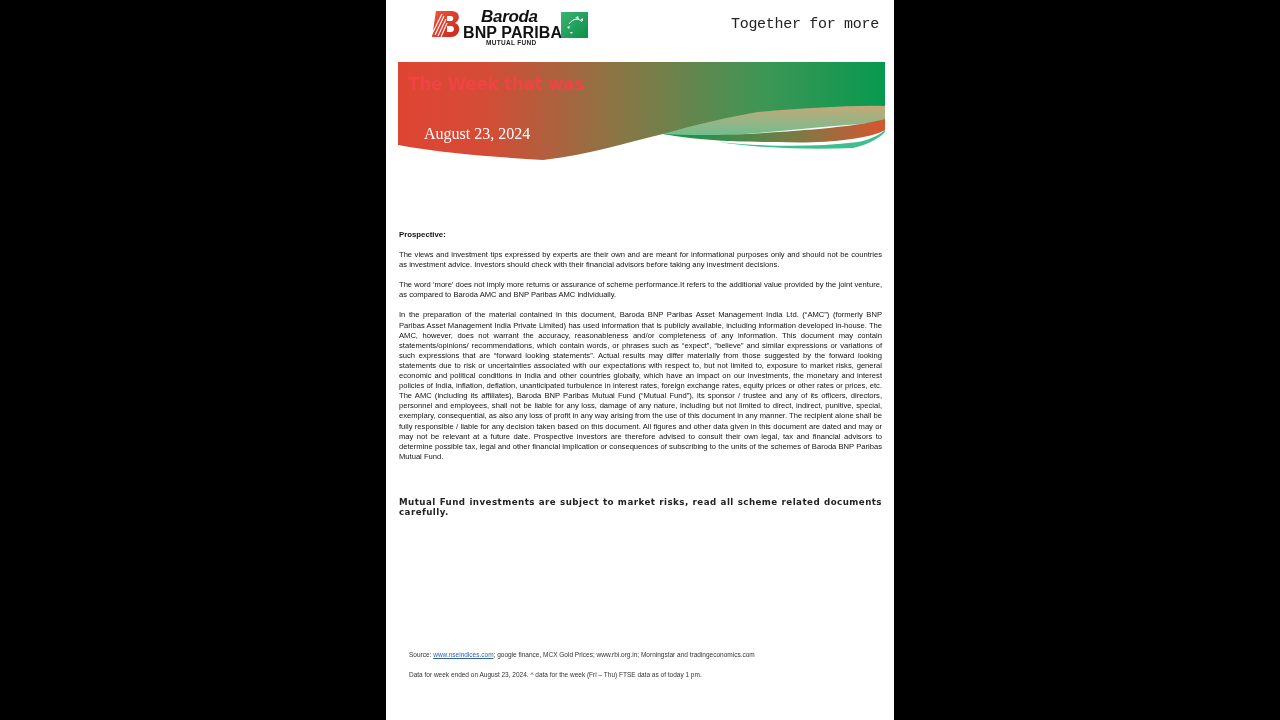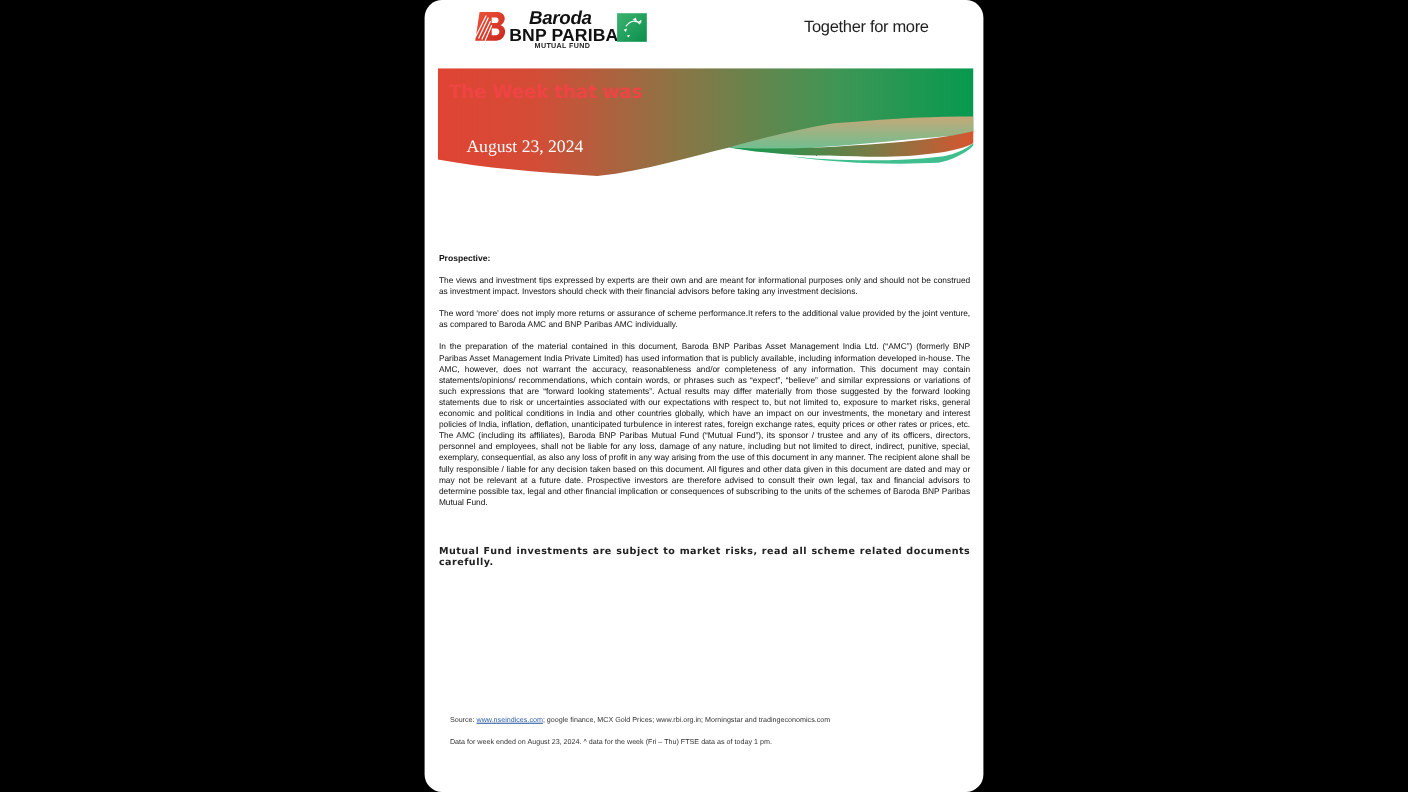--- a/index.html
+++ b/index.html
@@ -1,24 +1,24 @@
 <!DOCTYPE html>
 <html><head>
 <meta charset="utf-8">
 <style>
   html, body { margin:0; padding:0; }
   body { width:1280px; height:720px; background:#000; position:relative; overflow:hidden; font-family:"Liberation Sans", sans-serif; }
-  .page { position:absolute; left:386px; top:0; width:508px; height:720px; background:#fff;border-radius:16px; }
+  .page { position:absolute; left:386px; top:0; width:508px; height:720px; background:#fff; }
   .logo { position:absolute; left:44px; top:9px; width:160px; height:40px; }
   .logo-b { position:absolute; left:0; top:1px; width:32px; height:28px; }
   .logo-baroda { position:absolute; left:51px; top:-2px; font-family:"Liberation Sans", sans-serif; font-style:italic; font-weight:bold; font-size:17px; color:#111; letter-spacing:-0.3px; }
   .logo-bnp { position:absolute; left:33px; top:15px; font-family:"Liberation Sans", sans-serif; font-weight:bold; font-size:16px; color:#111; letter-spacing:0.1px; }
   .logo-mf { position:absolute; left:56px; top:30px; font-family:"Liberation Sans", sans-serif; font-weight:bold; font-size:6.5px; color:#222; letter-spacing:0.3px; }
   .logo-box { position:absolute; left:131px; top:3px; width:27px; height:26px; background:linear-gradient(135deg,#3cb371,#0a8f4a); }
-  .tagline { position:absolute; left:345px; top:16px; font-size:15px; color:#222; font-family:Liberation Sans, sans-serif; letter-spacing:-0.3px; }
+  .tagline { position:absolute; left:345px; top:16px; font-size:15px; color:#222; font-family:Liberation Mono, monospace; letter-spacing:-0.3px; }
   .banner { position:absolute; left:12px; top:62px; width:487px; height:100px; }
   .banner-title { position:absolute; left:22px; top:74px; font-family:"DejaVu Sans", sans-serif; font-weight:bold; font-size:17px; color:#ef4444; letter-spacing:-0.4px; }
   .banner-date { position:absolute; left:38px; top:125px; font-family:Liberation Serif, serif; font-size:16px; color:#fff; }
   .content { position:absolute; left:13px; top:230px; width:483px; font-family:"Liberation Sans", sans-serif; font-size:7.6px; line-height:10.1px; color:#111; }
   .content h4 { margin:0 0 10px 0; font-size:7.8px; font-weight:bold; }
   .content p { margin:0 0 10px 0; text-align:justify; }
   .warning { position:absolute; left:13px; top:497px; width:483px; font-family:"DejaVu Sans", sans-serif; font-weight:bold; font-size:8.7px; color:#222; text-align:justify; letter-spacing:0.45px; }
   .footer { position:absolute; left:23px; font-family:"Liberation Sans", sans-serif; font-size:6.5px; color:#333; }
   .footer a { color:#2f5fa8; text-decoration:underline; }
 </style>
@@ -79,21 +79,21 @@
     <path d="M0 0 H487 V58 C440 60 380 65 330 70 C310 73 290 75 265 72 C230 80 190 93 145 98 C100 95 50 92 0 83 Z" fill="url(#bg)"></path>
     <path d="M265 72 C300 62 330 55 360 50 C400 47 450 43 487 44 V60 C440 63 380 70 330 73 C300 74 280 74 265 72 Z" fill="url(#wl)"></path>
     <path d="M265 72 C300 74 340 73 380 70 C430 67 470 62 487 57 V68 C470 78 420 82 380 80 C330 80 300 78 265 72 Z" fill="url(#wr)"></path>
     <path d="M320 80 C360 84 410 86 460 80 C470 78 480 74 487 68 V70 C480 78 465 84 455 86 C410 88 360 86 320 80 Z" fill="#3fbf8f"></path>
   </svg>
   <div class="banner-title">The Week that was</div>
   <div class="banner-date">August 23, 2024</div>
 
   <div class="content">
     <h4>Prospective:</h4>
-    <p>The views and investment tips expressed by experts are their own and are meant for informational purposes only and should not be construed as investment impact. Investors should check with their financial advisors before taking any investment decisions.</p>
+    <p>The views and investment tips expressed by experts are their own and are meant for informational purposes only and should not be countries as investment advice. Investors should check with their financial advisors before taking any investment decisions.</p>
     <p>The word ‘more’ does not imply more returns or assurance of scheme performance.It refers to the additional value provided by the joint venture, as compared to Baroda AMC and BNP Paribas AMC individually.</p>
     <p>In the preparation of the material contained in this document, Baroda BNP Paribas Asset Management India Ltd. (“AMC”) (formerly BNP Paribas Asset Management India Private Limited) has used information that is publicly available, including information developed in-house. The AMC, however, does not warrant the accuracy, reasonableness and/or completeness of any information. This document may contain statements/opinions/ recommendations, which contain words, or phrases such as “expect”, “believe” and similar expressions or variations of such expressions that are “forward looking statements”. Actual results may differ materially from those suggested by the forward looking statements due to risk or uncertainties associated with our expectations with respect to, but not limited to, exposure to market risks, general economic and political conditions in India and other countries globally, which have an impact on our investments, the monetary and interest policies of India, inflation, deflation, unanticipated turbulence in interest rates, foreign exchange rates, equity prices or other rates or prices, etc. The AMC (including its affiliates), Baroda BNP Paribas Mutual Fund (“Mutual Fund”), its sponsor / trustee and any of its officers, directors, personnel and employees, shall not be liable for any loss, damage of any nature, including but not limited to direct, indirect, punitive, special, exemplary, consequential, as also any loss of profit in any way arising from the use of this document in any manner. The recipient alone shall be fully responsible / liable for any decision taken based on this document. All figures and other data given in this document are dated and may or may not be relevant at a future date. Prospective investors are therefore advised to consult their own legal, tax and financial advisors to determine possible tax, legal and other financial implication or consequences of subscribing to the units of the schemes of Baroda BNP Paribas Mutual Fund.</p>
   </div>
 
   <div class="warning">Mutual Fund investments are subject to market risks, read all scheme related documents carefully.</div>
 
   <div class="footer" style="top:651px;">
     <span>Source: </span><a>www.nseindices.com</a><span>; google finance, MCX Gold Prices; www.rbi.org.in; Morningstar and tradingeconomics.com</span>
   </div>
   <div class="footer" style="top:671px;">Data for week ended on August 23, 2024. ^ data for the week (Fri – Thu) FTSE data as of today 1 pm.</div>

